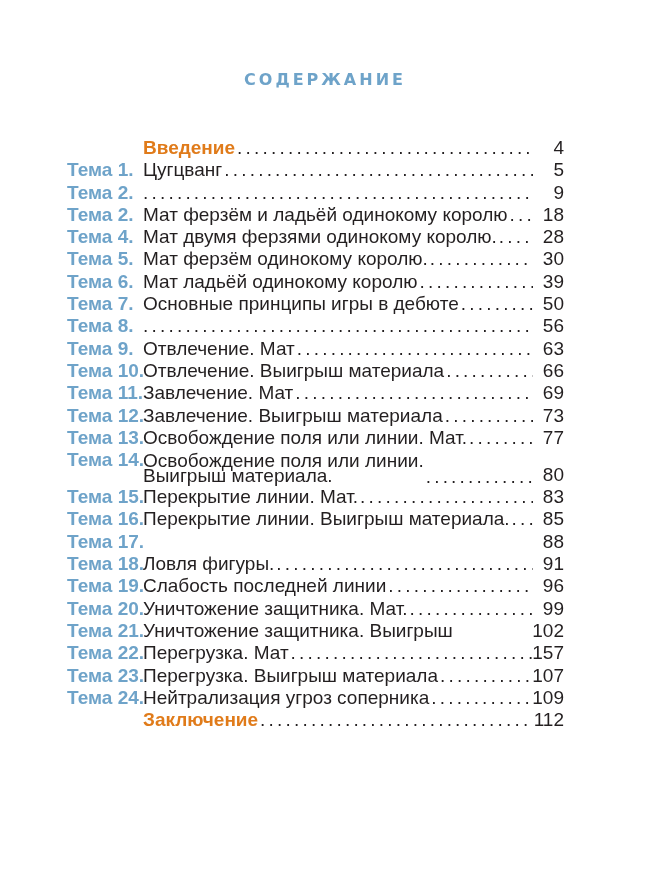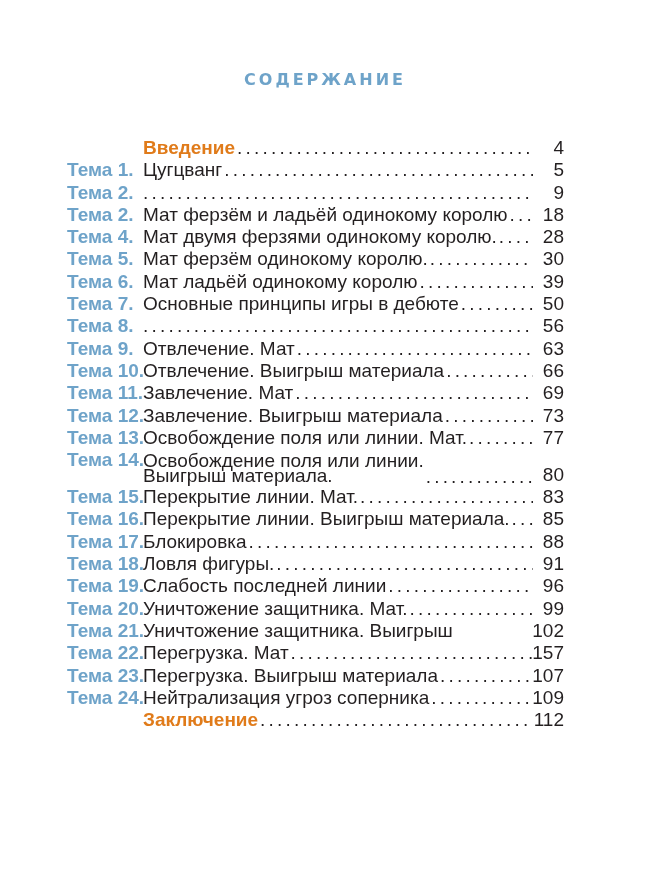--- a/index.html
+++ b/index.html
@@ -157,24 +157,20 @@
   <div class="row">
       <span class="label">Тема 16.</span>
       <div class="entry">
         <span class="entry-text">Перекрытие линии. Выигрыш материала.</span>
         <span class="dots"></span>
       </div>
       <span class="page">85</span>
     </div>
   <div class="row">
       <span class="label">Тема 17.</span>
-      <div class="entry">
-        <span class="entry-text">Блокировка</span>
-        <span class="dots"></span>
-      </div>
       <span class="page">88</span>
     </div>
   <div class="row">
       <span class="label">Тема 18.</span>
       <div class="entry">
         <span class="entry-text">Ловля фигуры.</span>
         <span class="dots"></span>
       </div>
       <span class="page">91</span>
     </div>

